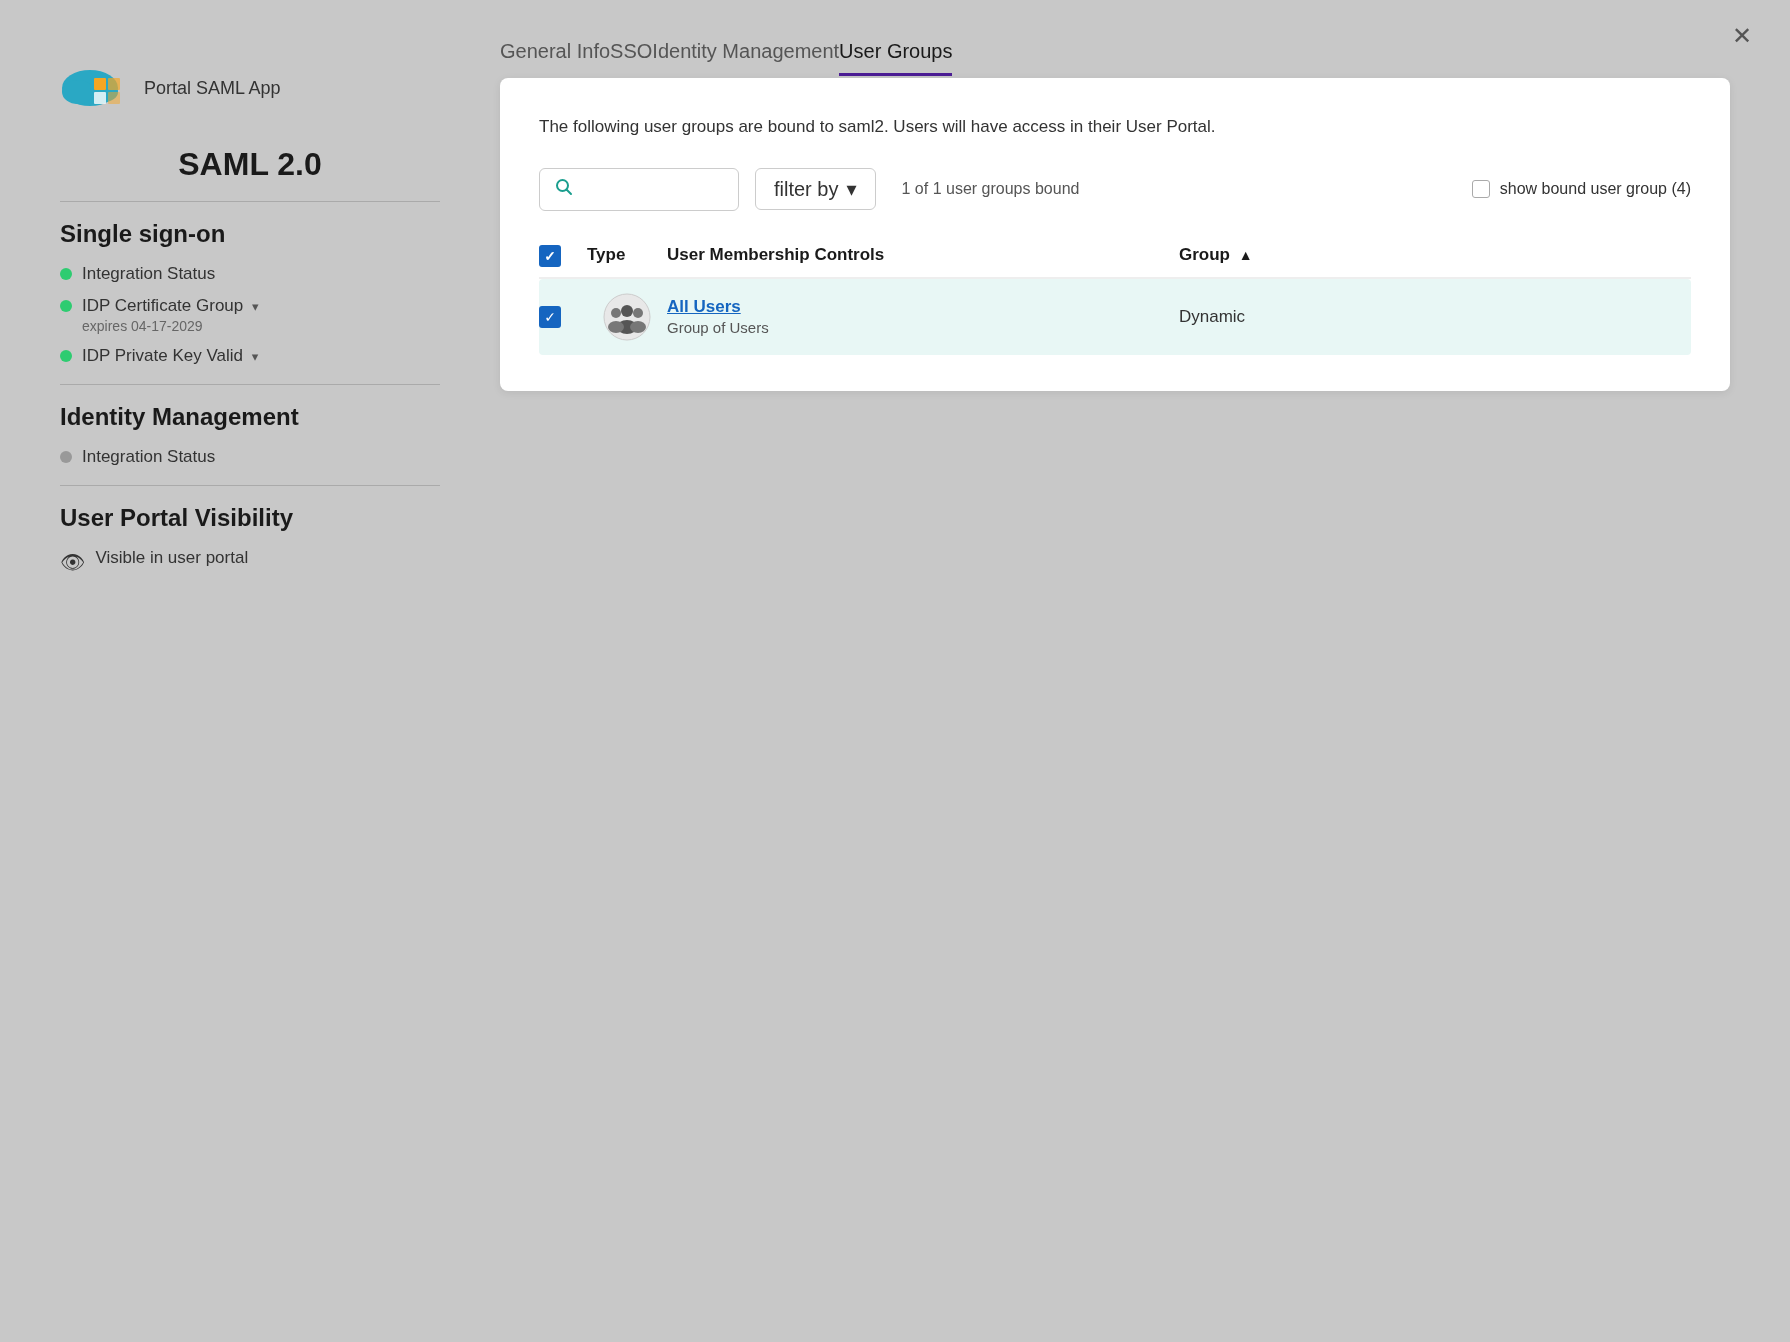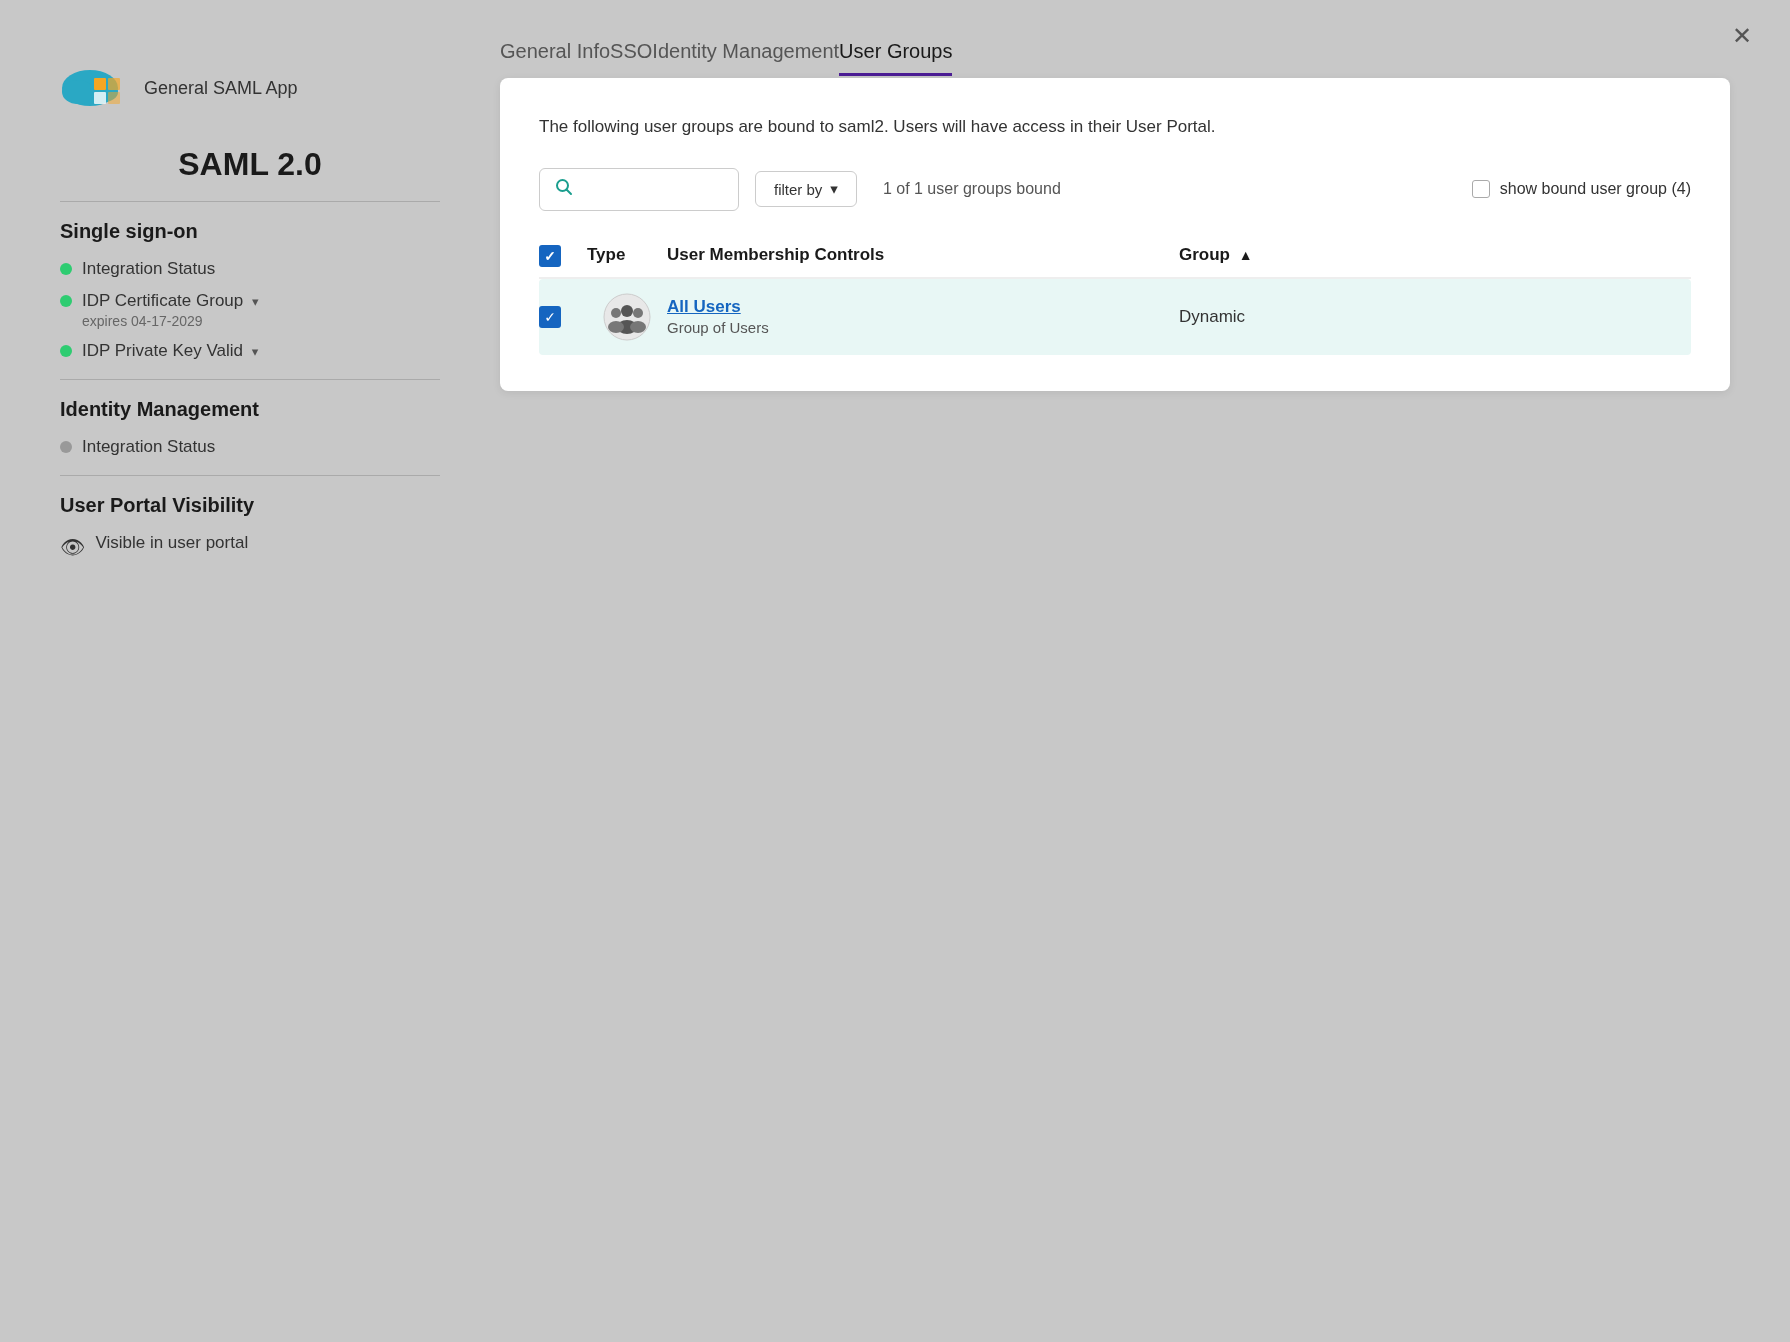--- a/index.html
+++ b/index.html
@@ -82,21 +82,21 @@
       margin-bottom: 16px;
     }
 
     .sidebar-divider {
       border: none;
       border-top: 1px solid #aaa;
       margin: 18px 0;
     }
 
     .sidebar-section-title {
-      font-size: 20px;
+      font-size: 24px;
       font-weight: 700;
       color: #1a1a1a;
       margin-bottom: 16px;
     }
 
     .sidebar-item {
       display: flex;
       align-items: flex-start;
       gap: 10px;
       margin-bottom: 12px;
@@ -217,21 +217,21 @@
     }
 
     .filter-btn {
       display: flex;
       align-items: center;
       gap: 8px;
       border: 1.5px solid #ccc;
       border-radius: 6px;
       padding: 8px 18px;
       background: white;
-      font-size: 15px;
+      font-size: 20px;
       color: #333;
       cursor: pointer;
     }
 
     .bound-count {
       font-size: 16px;
       color: #555;
       margin-left: 10px;
     }
 
@@ -387,21 +387,21 @@
             <ellipse cx="30" cy="28" rx="28" ry="18" fill="#2aa8c4"></ellipse>
             <ellipse cx="18" cy="32" rx="16" ry="12" fill="#2aa8c4"></ellipse>
             <ellipse cx="44" cy="32" rx="14" ry="10" fill="#2aa8c4"></ellipse>
 
             <rect x="34" y="18" width="12" height="12" rx="1" fill="#f5a623"></rect>
             <rect x="48" y="18" width="12" height="12" rx="1" fill="#f5a623" opacity="0.7"></rect>
             <rect x="34" y="32" width="12" height="12" rx="1" fill="white" opacity="0.8"></rect>
             <rect x="48" y="32" width="12" height="12" rx="1" fill="#f5a623" opacity="0.5"></rect>
           </svg>
         </div>
-        <span class="app-name">General SAML App</span>
+        <span class="app-name">Portal SAML App</span>
       </div>
 
       <div class="app-title">SAML 2.0</div>
 
       <hr class="sidebar-divider">
 
       <div>
         <div class="sidebar-section-title">Single sign-on</div>
 
         <div class="sidebar-item">

